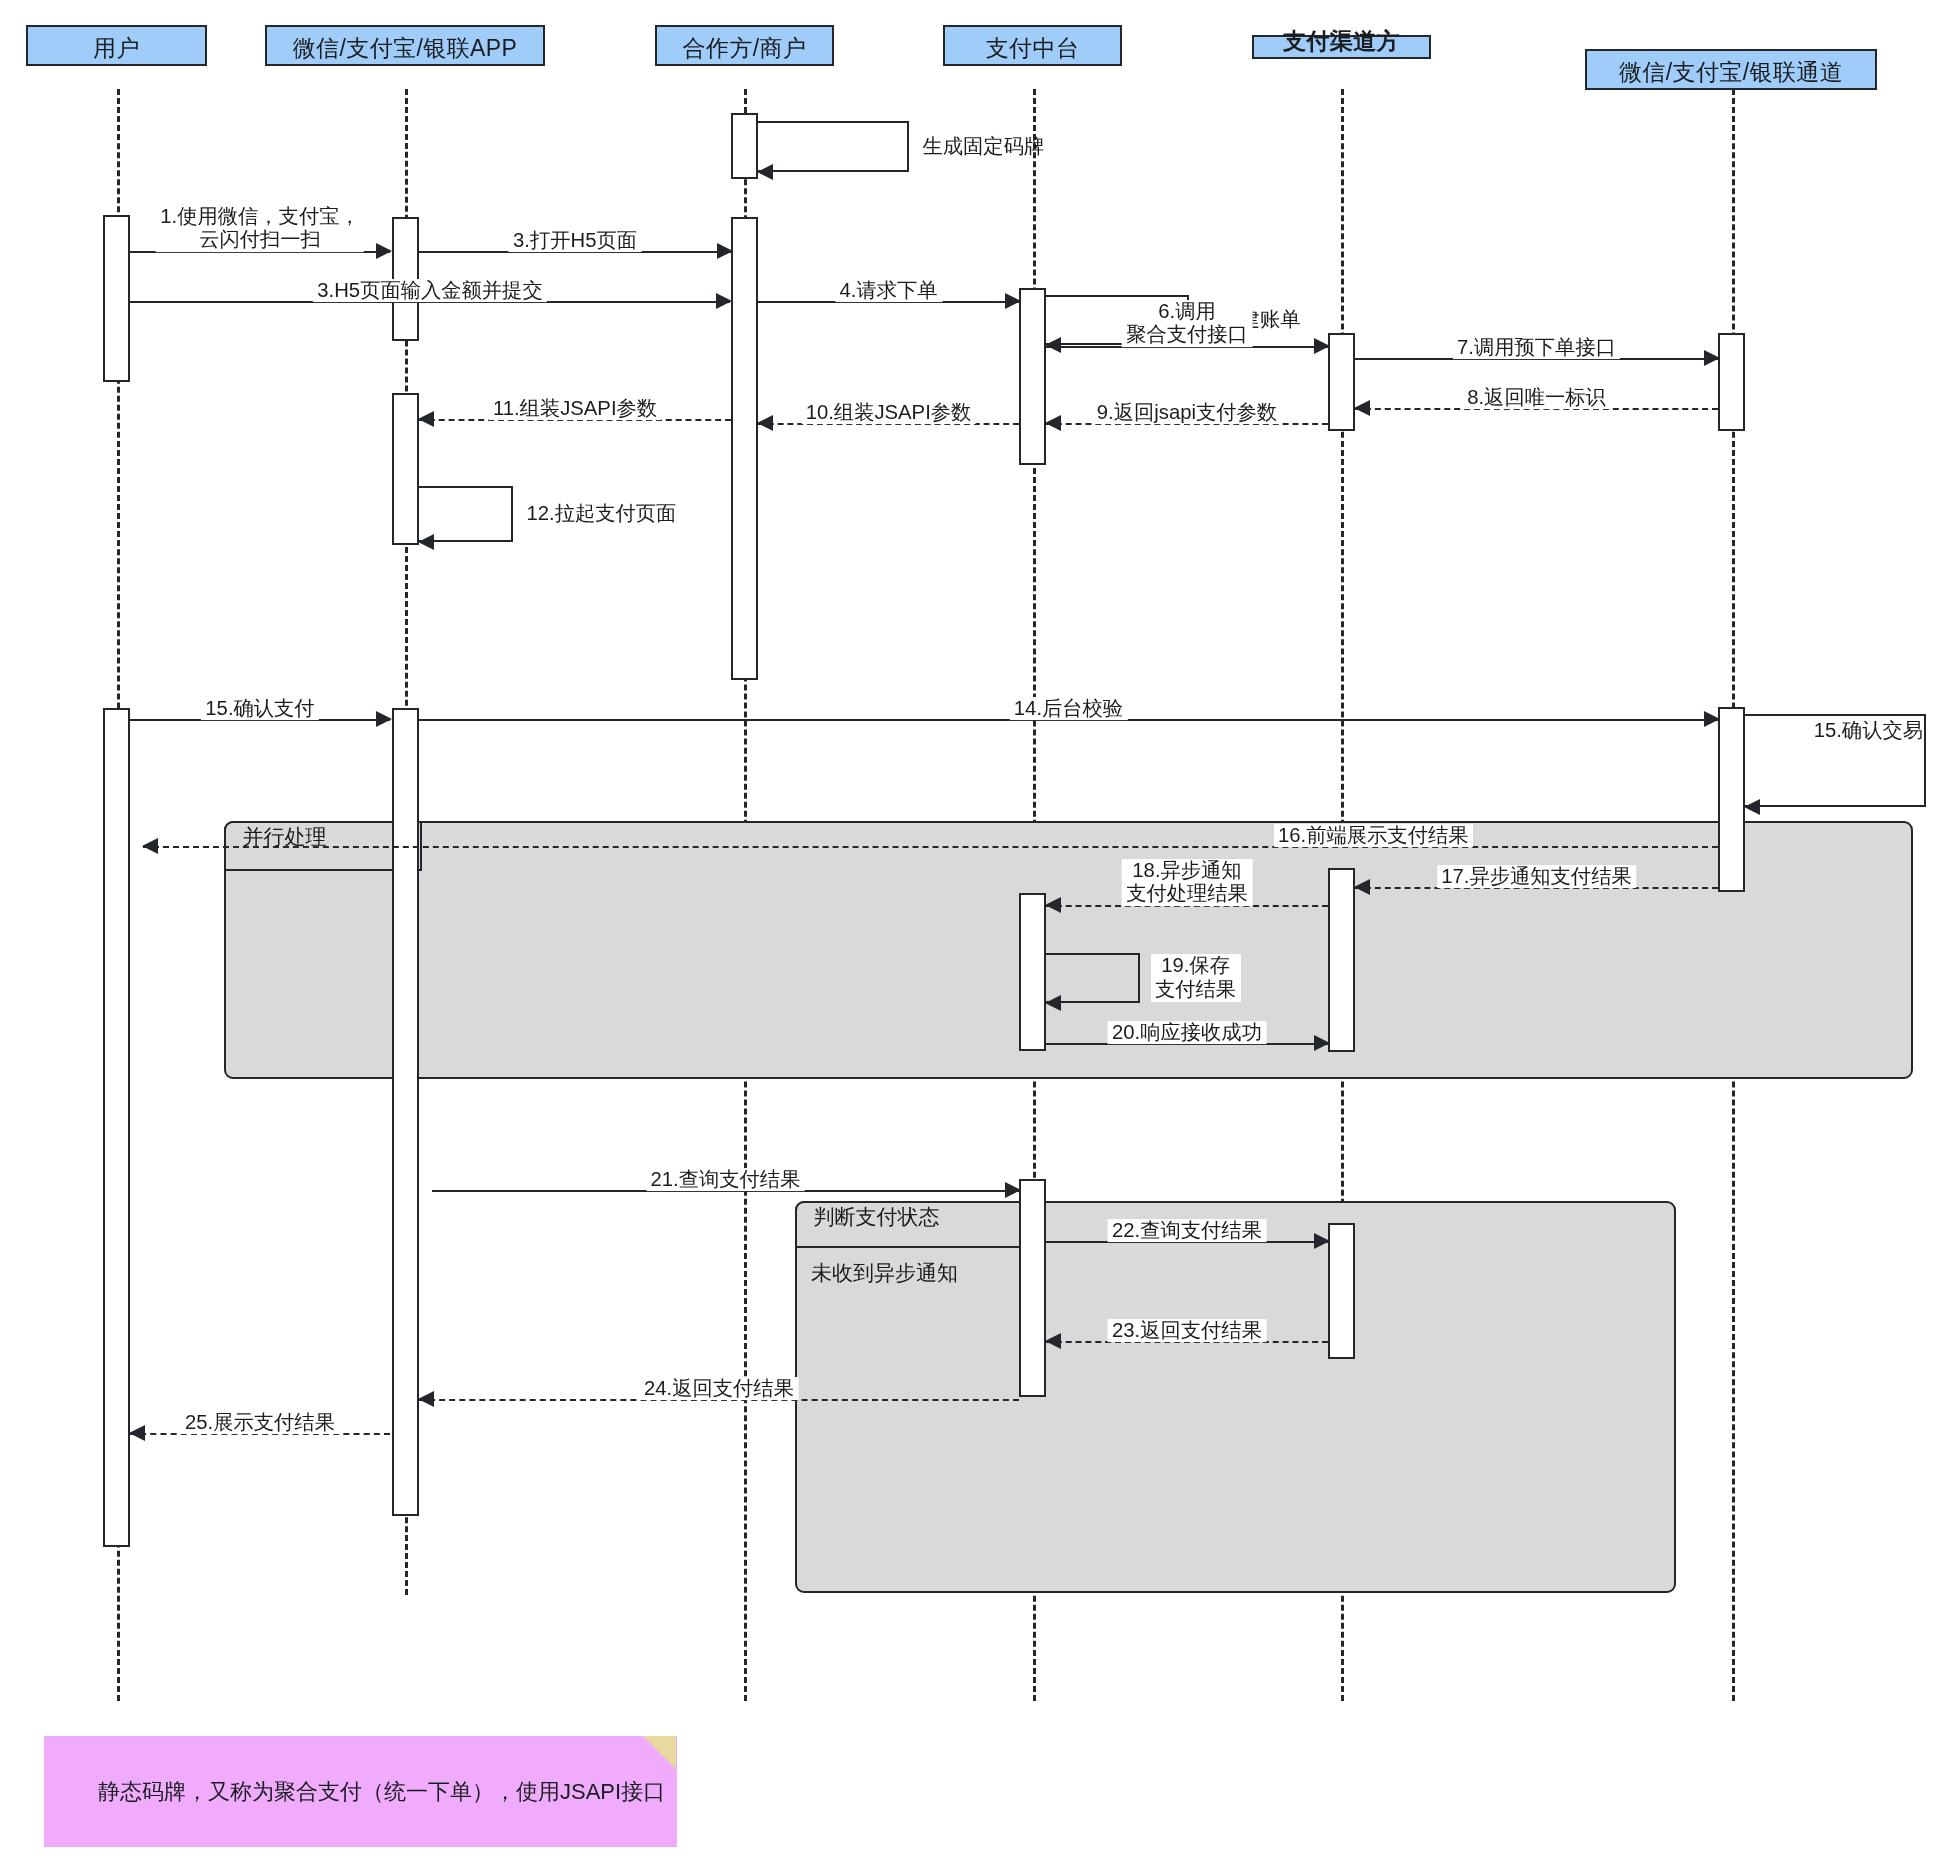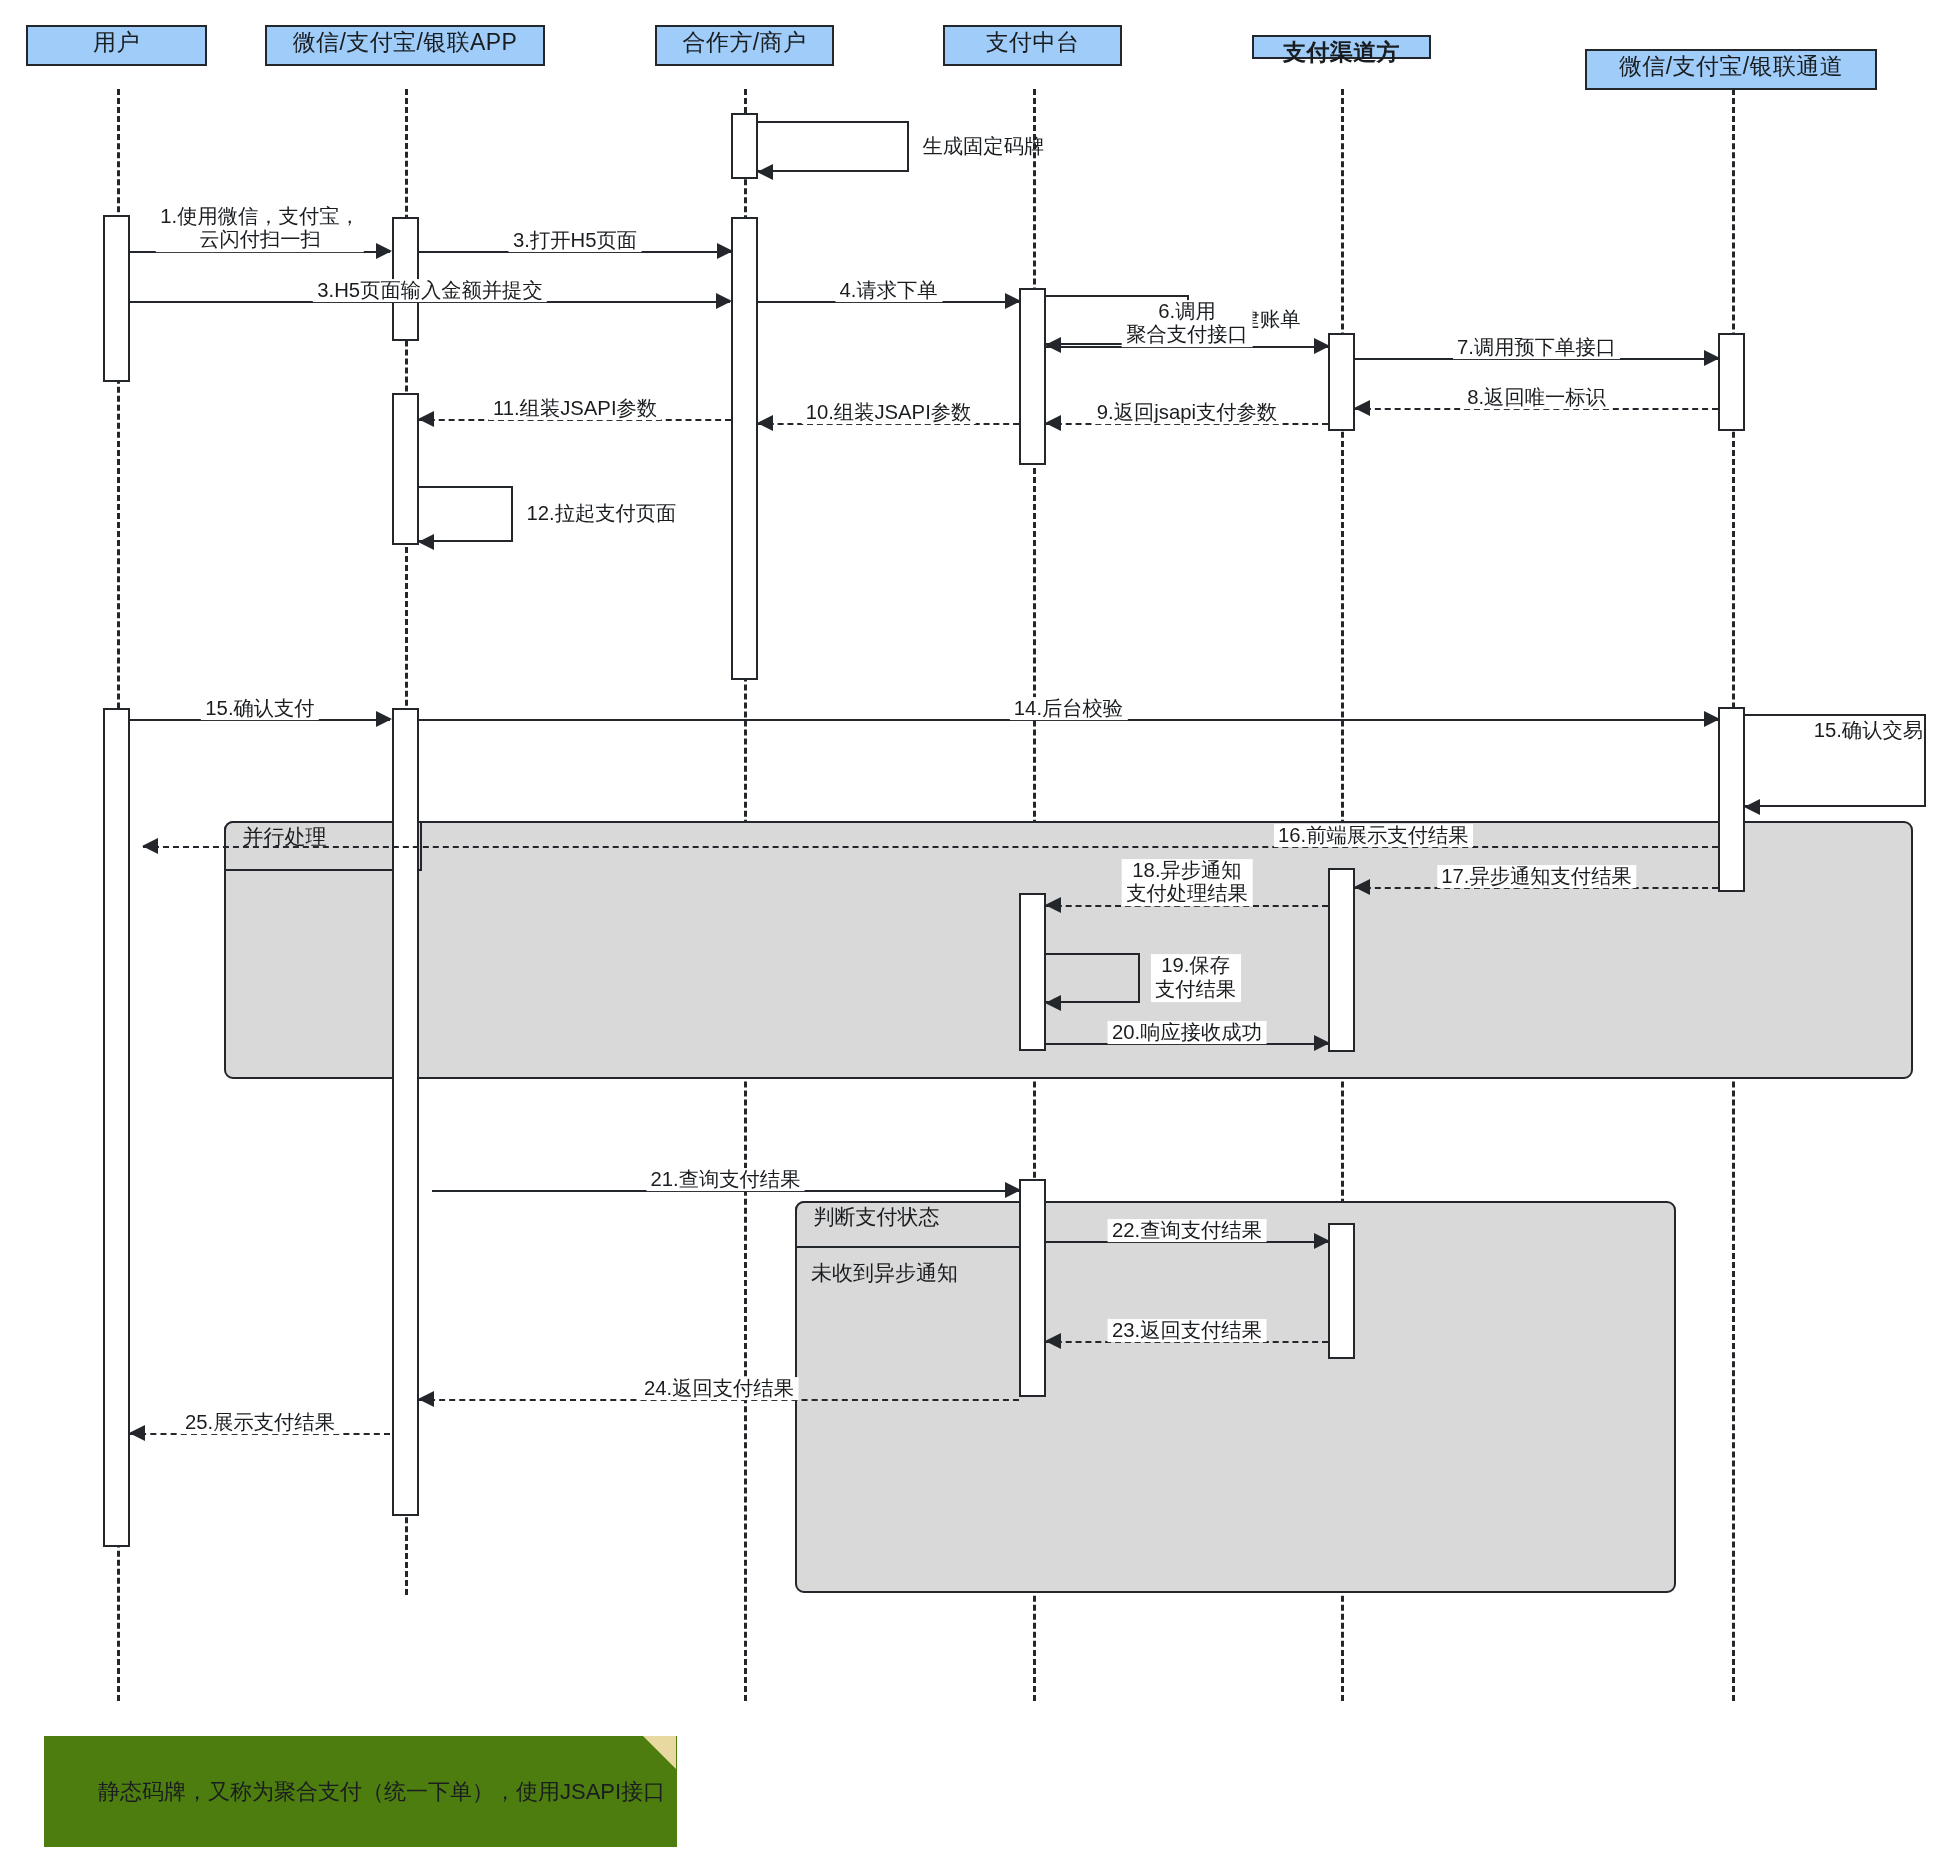--- a/index.html
+++ b/index.html
@@ -5,21 +5,21 @@
   html,body{margin:0;padding:0;background:#ffffff;}
   body{font-family:"Liberation Sans","DejaVu Sans",sans-serif;}
   #stage{position:relative;width:1955px;height:1867px;background:#fff;overflow:hidden;}
 
   
   .actor{
     position:absolute;
     box-sizing:border-box;
     background:#9FCCF8;
     border:2.3px solid #23272b;
-    display:flex;align-items:flex-start;justify-content:center;
+    display:flex;align-items:flex-end;justify-content:center;
     text-align:center;
     color:#1a1d20;
     font-size:23px;
     letter-spacing:0.4px;
     white-space:nowrap;
   }
   
   .lifeline{
     position:absolute;
     width:0;
@@ -96,21 +96,21 @@
     z-index:3;
   }
   .frag-cond{
     position:absolute;
     font-size:21px;color:#1a1d20;white-space:nowrap;
     z-index:3;
   }
   
   .note{
     position:absolute;box-sizing:border-box;
-    background:#4d7c0f;
+    background:#f0abfc;
     display:flex;align-items:center;
     padding-left:54px;
     font-size:22px;color:#1a1d20;white-space:nowrap;
   }
   .note-fold{
     position:absolute;width:0;height:0;
     border-left:33px solid transparent;
     border-top:33px solid #e8d9a0;
     z-index:2;
   }

